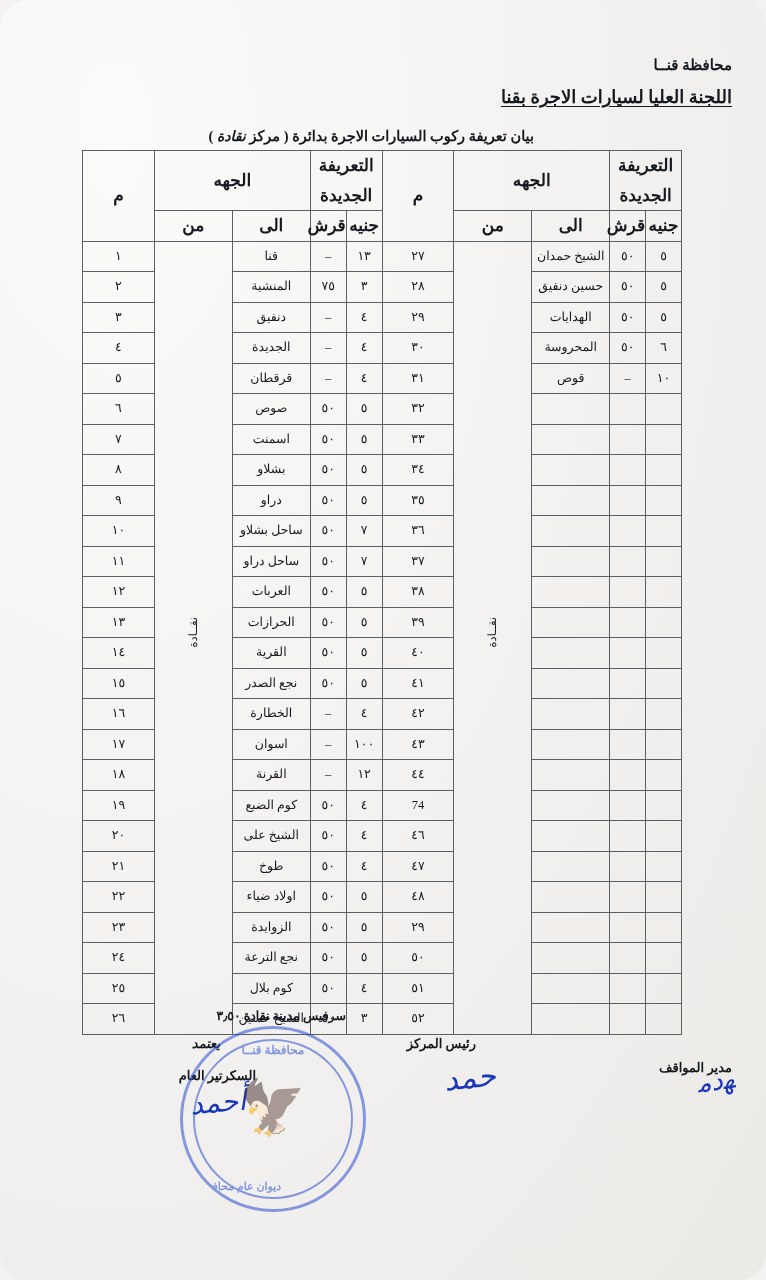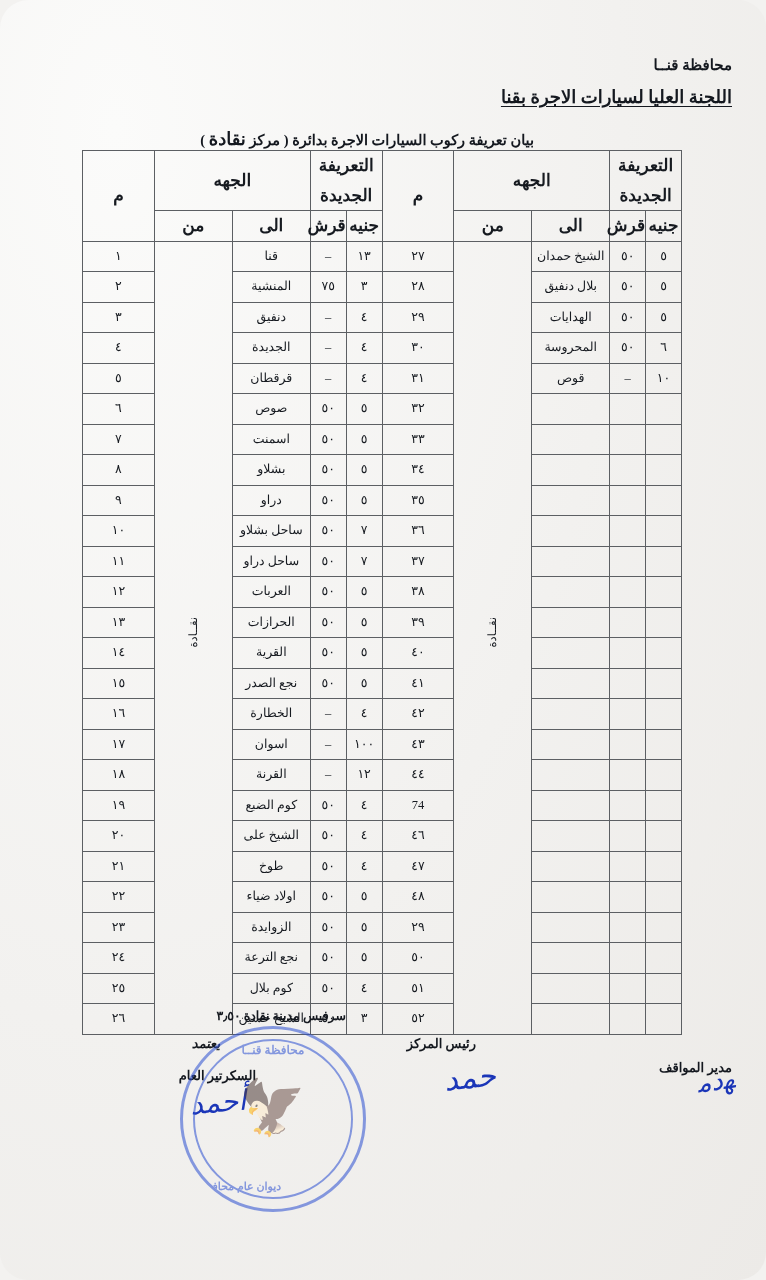--- a/index.html
+++ b/index.html
@@ -48,21 +48,22 @@
     right: 232px;
     font-size: 14.5px;
     font-weight: 700;
     white-space: nowrap;
   }
   .hdr-title .markaz {
     font-weight: 700;
   }
   .hdr-title .naqada {
     font-weight: 700;
-    font-size: 18px;
+    font-size: 14px;
+    font-style: italic;
   }
   
   .tbl-wrap {
     position: absolute;
     top: 150px;
     right: 84px;
     width: 600px;
   }
   table.fares {
     border-collapse: collapse;
@@ -227,21 +228,21 @@
             <td class="c-idx">٢٧</td>
             <td class="c-gineh">١٣</td>
             <td class="c-qirsh">–</td>
             <td class="c-to">قنا</td>
             <td class="c-from from-cell" rowspan="26"><span class="vert-from">نقــادة</span></td>
             <td class="c-idx">١</td>
           </tr>
           <tr>
             <td class="c-gineh">٥</td>
             <td class="c-qirsh">٥٠</td>
-            <td class="c-to">بلال دنفيق</td>
+            <td class="c-to">حسين دنفيق</td>
             <td class="c-idx">٢٨</td>
             <td class="c-gineh">٣</td>
             <td class="c-qirsh">٧٥</td>
             <td class="c-to">المنشية</td>
             <td class="c-idx">٢</td>
           </tr>
           <tr>
             <td class="c-gineh">٥</td>
             <td class="c-qirsh">٥٠</td>
             <td class="c-to">الهدايات</td>

